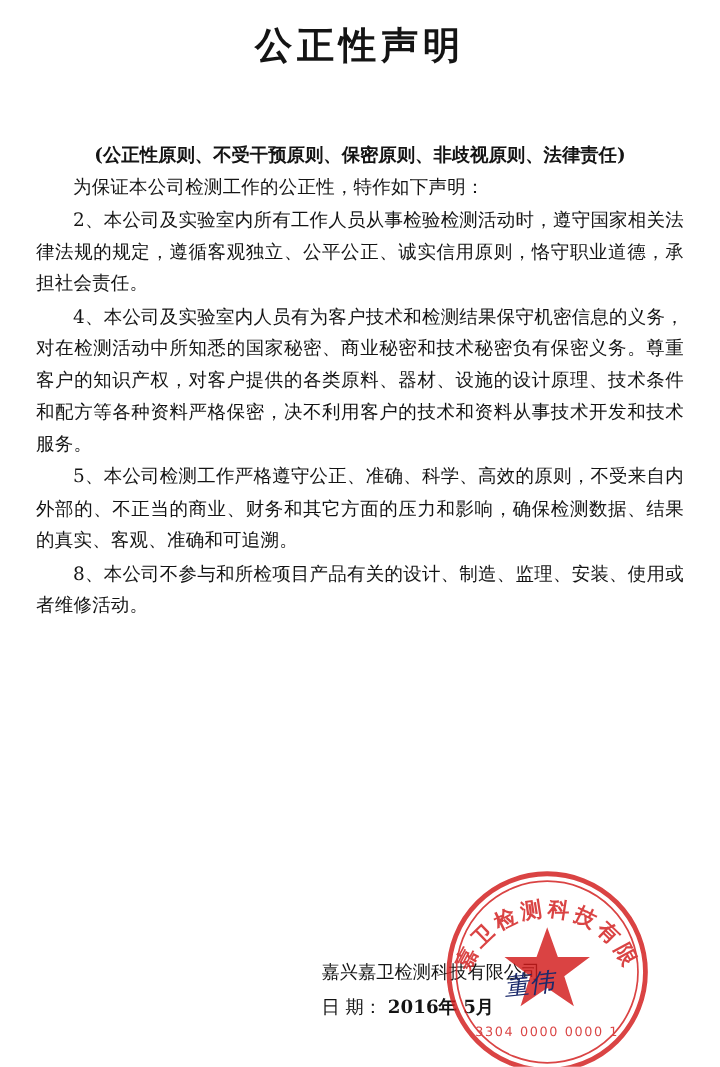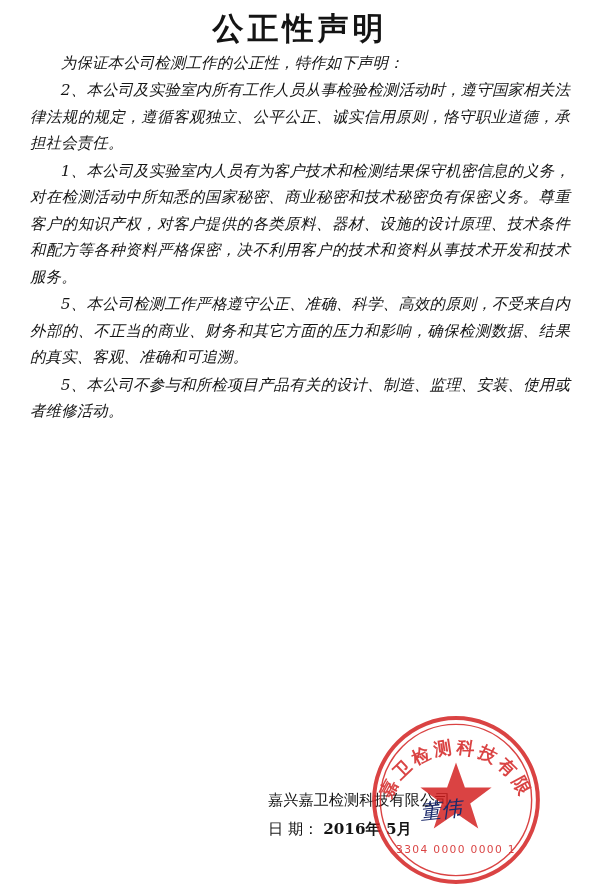--- a/index.html
+++ b/index.html
@@ -20,21 +20,21 @@
     width: 600px;
     height: 889px;
     box-sizing: border-box;
     padding: 0 30px;
   }
   .doc-title {
     text-align: center;
     font-size: 31px;
     font-weight: bold;
     letter-spacing: 4px;
-    margin-top: 8px;
+    margin-top: 18px;
     margin-bottom: 0;
     line-height: 1.35;
     font-family: "DejaVu Serif", "Liberation Serif", serif;
   }
   .subtitle {
     text-align: center;
     font-size: 15.3px;
     font-weight: bold;
     margin-top: 58px;
     margin-bottom: 2px;
@@ -45,21 +45,20 @@
     font-size: 15.4px;
     line-height: 1.72;
     text-align: justify;
     text-justify: inter-ideograph;
     margin: 0;
     letter-spacing: 0.2px;
   }
   .para {
     text-indent: 2em;
     margin: 0 0 1px 0;
-    font-style: italic;
   }
   .sign-block {
     position: absolute;
     right: 72px;
     bottom: 52px;
     width: 260px;
     text-align: left;
     font-size: 15.2px;
     line-height: 1.95;
     z-index: 2;
@@ -98,27 +97,28 @@
     transform: rotate(-6deg);
   }
 </style>
 </head>
 <body>
 
 <div class="page">
 
   <h1 class="doc-title">公正性声明</h1>
 
+  <div class="subtitle">(公正性原则、不受干预原则、保密原则、非歧视原则、法律责任)</div>
 
   <div class="body-text">
     <p class="para">为保证本公司检测工作的公正性，特作如下声明：</p>
     <p class="para">2、本公司及实验室内所有工作人员从事检验检测活动时，遵守国家相关法律法规的规定，遵循客观独立、公平公正、诚实信用原则，恪守职业道德，承担社会责任。</p>
-    <p class="para">1、本公司及实验室内人员有为客户技术和检测结果保守机密信息的义务，对在检测活动中所知悉的国家秘密、商业秘密和技术秘密负有保密义务。尊重客户的知识产权，对客户提供的各类原料、器材、设施的设计原理、技术条件和配方等各种资料严格保密，决不利用客户的技术和资料从事技术开发和技术服务。</p>
+    <p class="para">4、本公司及实验室内人员有为客户技术和检测结果保守机密信息的义务，对在检测活动中所知悉的国家秘密、商业秘密和技术秘密负有保密义务。尊重客户的知识产权，对客户提供的各类原料、器材、设施的设计原理、技术条件和配方等各种资料严格保密，决不利用客户的技术和资料从事技术开发和技术服务。</p>
     <p class="para">5、本公司检测工作严格遵守公正、准确、科学、高效的原则，不受来自内外部的、不正当的商业、财务和其它方面的压力和影响，确保检测数据、结果的真实、客观、准确和可追溯。</p>
-    <p class="para">5、本公司不参与和所检项目产品有关的设计、制造、监理、安装、使用或者维修活动。</p>
+    <p class="para">8、本公司不参与和所检项目产品有关的设计、制造、监理、安装、使用或者维修活动。</p>
   </div>
 
   <svg class="seal" viewBox="0 0 200 200">
     <g stroke="#d21b1b" fill="none" stroke-width="4.5">
       <circle cx="100" cy="100" r="92"></circle>
       <circle cx="100" cy="100" r="85" stroke-width="1.6"></circle>
     </g>
     <g fill="#d21b1b">
       <polygon points="100,58 110,86 140,86 116,104 125,132 100,115 75,132 84,104 60,86 90,86"></polygon>
     </g>

